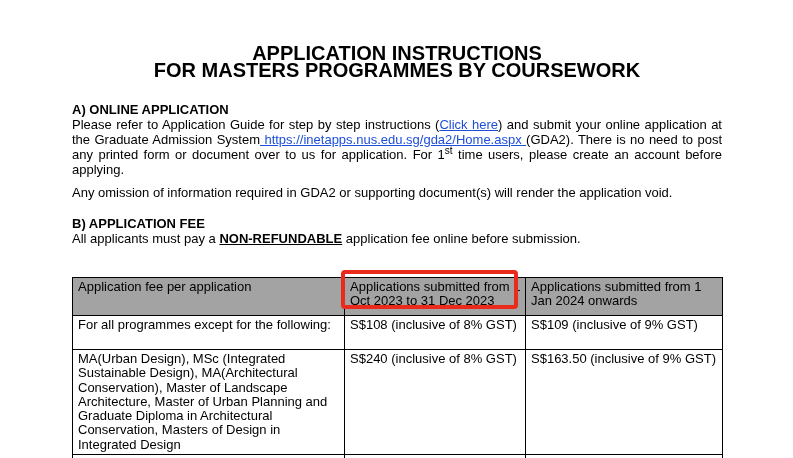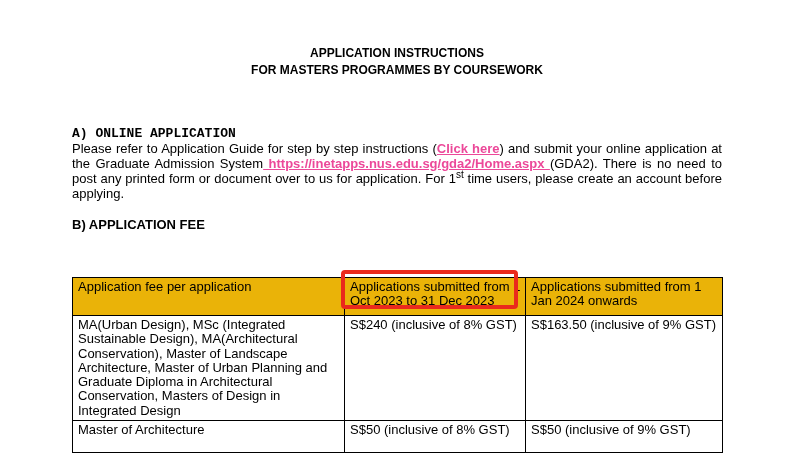--- a/index.html
+++ b/index.html
@@ -1,40 +1,40 @@
 <!DOCTYPE html>
 <html><head>
 <meta charset="utf-8">
 <style>
   html,body{margin:0;padding:0;background:#fff;}
   .page{
     position:relative;width:793px;height:458px;background:#ffffff;overflow:hidden;
     font-family:"Liberation Sans","DejaVu Sans",sans-serif;color:#000;
   }
   .content{position:absolute;left:72px;top:0;width:650px;}
-  .doc-title{margin-top:45px;text-align:center;font-weight:bold;font-size:12px;line-height:17px;}
+  .doc-title{margin-top:45px;text-align:center;font-weight:bold;font-size:20px;line-height:17px;}
   .sec-heading{font-weight:bold;font-size:13px;line-height:15px;}
-  .sec-heading.a{margin-top:47px;font-family:Liberation Mono, monospace;}
+  .sec-heading.a{margin-top:23px;}
   .sec-heading.b{margin-top:16px;}
   .para{margin:0;font-size:13px;line-height:15px;}
   .para.justify{text-align:justify;}
   .para.note{margin-top:8px;}
-  .link{color:#ec4899;text-decoration:underline;cursor:pointer;font-weight:bold;}
+  .link{color:#1d4ed8;text-decoration:underline;cursor:pointer;}
   .bold-u{font-weight:bold;text-decoration:underline;}
   sup{font-size:10px;line-height:0;}
   table.fee{
     position:absolute;left:72px;top:277px;width:650px;
     border-collapse:collapse;table-layout:fixed;
     font-size:13px;line-height:14.3px;
   }
   table.fee th, table.fee td{
     border:1px solid #000;vertical-align:top;text-align:left;
     padding:2px 4px 2px 5px;font-weight:normal;overflow:hidden;
   }
-  table.fee thead th{background:#eab308;height:33px;margin-top:32px;}
+  table.fee thead th{background:#a3a3a3;height:33px;margin-top:32px;}
   table.fee tr.r0 td{height:29px;}
   table.fee tr.r1 td{height:84px;}
   table.fee tr.r2 td{height:27px;}
   .annotation-box{
     position:absolute;left:341px;top:270px;width:177px;height:39px;
     border:4px solid #ea2a1c;border-radius:4px;box-sizing:border-box;
     pointer-events:none;background:transparent;z-index:5;
   }
 </style>
 </head>
@@ -44,38 +44,45 @@
   <div class="content">
 
     <div class="doc-title">
       <div>APPLICATION INSTRUCTIONS</div>
       <div>FOR MASTERS PROGRAMMES BY COURSEWORK</div>
     </div>
 
     <div class="sec-heading a">A) ONLINE APPLICATION</div>
     <p class="para justify"><span>Please refer to Application Guide for step by step instructions (</span><a class="link">Click here</a><span>) and submit your online application at the Graduate Admission System</span><a class="link"> https://inetapps.nus.edu.sg/gda2/Home.aspx </a><span>(GDA2). There is no need to post any printed form or document over to us for application. For 1</span><sup>st</sup><span> time users, please create an account before applying.</span></p>
 
+    <p class="para note">Any omission of information required in GDA2 or supporting document(s) will render the application void.</p>
 
     <div class="sec-heading b">B) APPLICATION FEE</div>
+    <p class="para"><span>All applicants must pay a </span><span class="bold-u">NON-REFUNDABLE</span><span> application fee online before submission.</span></p>
   </div>
 
   <table class="fee">
     <colgroup>
       <col style="width:272px">
         <col style="width:181px">
         <col style="width:197px">
     </colgroup>
     <thead>
       <tr>
         <th>Application fee per application</th>
         <th>Applications submitted from 1 Oct 2023 to 31 Dec 2023</th>
         <th>Applications submitted from 1 Jan 2024 onwards</th>
       </tr>
     </thead>
     <tbody>
+      <tr class="r0">
+        <td>For all programmes except for the following:</td>
+        <td>S$108 (inclusive of 8% GST)</td>
+        <td>S$109 (inclusive of 9% GST)</td>
+      </tr>
       <tr class="r1">
         <td>MA(Urban Design), MSc (Integrated Sustainable Design), MA(Architectural Conservation), Master of Landscape Architecture, Master of Urban Planning and Graduate Diploma in Architectural Conservation, Masters of Design in Integrated Design</td>
         <td>S$240 (inclusive of 8% GST)</td>
         <td>S$163.50 (inclusive of 9% GST)</td>
       </tr>
       <tr class="r2">
         <td>Master of Architecture</td>
         <td>S$50 (inclusive of 8% GST)</td>
         <td>S$50 (inclusive of 9% GST)</td>
       </tr>

